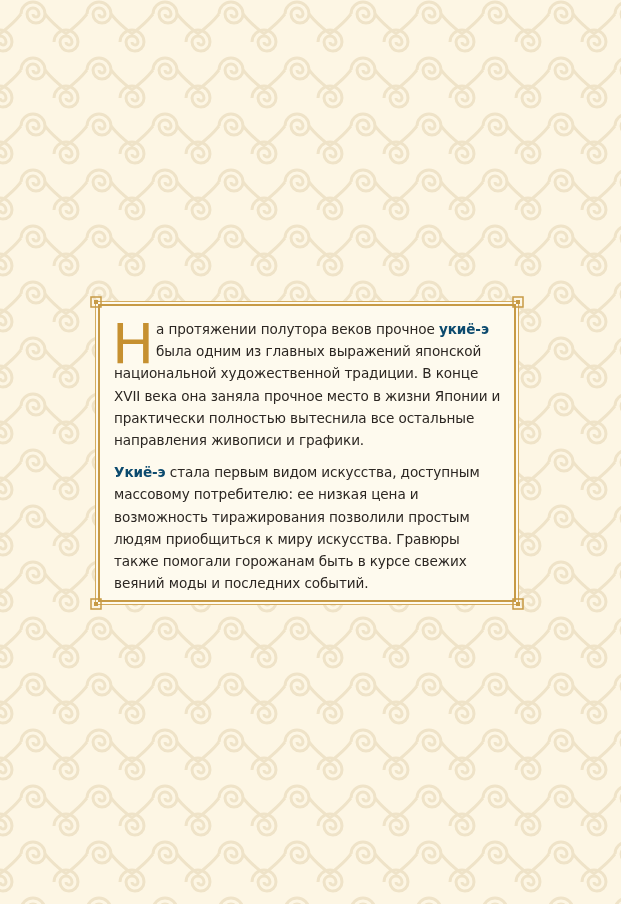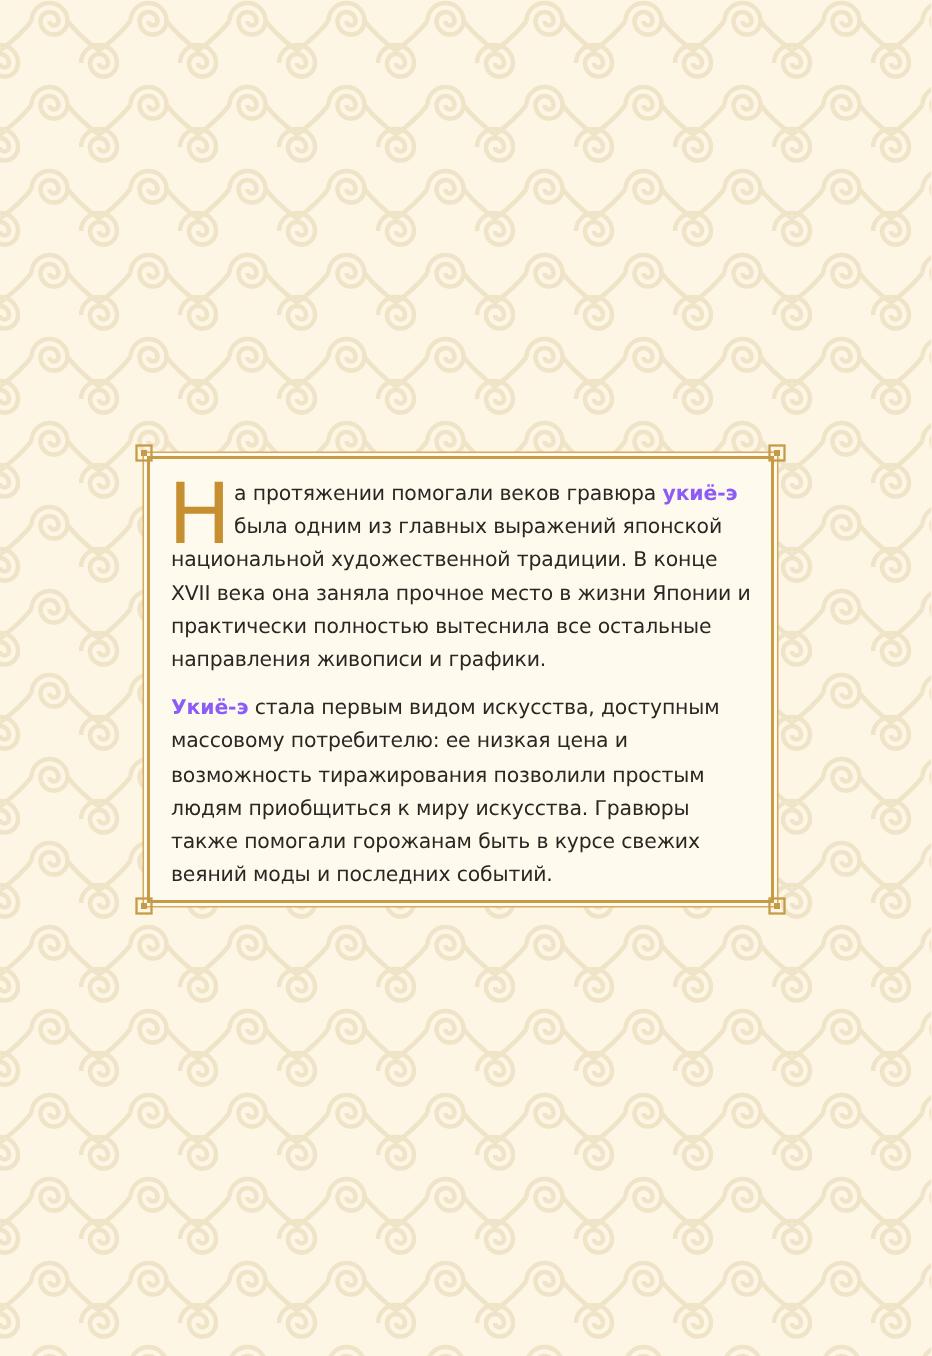--- a/index.html
+++ b/index.html
@@ -26,21 +26,21 @@
     position: absolute; left: 14px; top: 12px; right: 12px;
     font-size: 13.6px; line-height: 22.2px; color: #2b2622;
     letter-spacing: -0.1px;
   }
   .content p { margin: 0 0 10px 0; }
   .dropcap {
     float: left; font-size: 56px; line-height: 40px; color: #c69030;
     margin: 6px 2px -4px -2px; font-family: "DejaVu Sans", sans-serif;
     font-weight: normal;
   }
-  .hl { color: #8b5cf6; font-weight: bold; }
+  .hl { color: #0c4a6e; font-weight: bold; }
 </style>
 </head>
 <body>
 
 <svg class="pattern" width="621" height="904" xmlns="http://www.w3.org/2000/svg">
   <defs>
     <pattern id="sp" width="66" height="56" patternUnits="userSpaceOnUse">
       <g fill="none" stroke="#efe3c8" stroke-width="3">
         <path d="M33 14 m-12 0 a12 12 0 1 1 24 0 a9 9 0 1 1 -18 0 a6 6 0 1 1 12 0 a3 3 0 1 1 -6 0"></path>
         <path d="M0 42 m-12 0 a12 12 0 1 1 24 0 a9 9 0 1 1 -18 0 a6 6 0 1 1 12 0 a3 3 0 1 1 -6 0"></path>
@@ -74,19 +74,19 @@
   </span>
   <span class="corner c-br">
     <svg width="12" height="12">
         <rect x="1" y="1" width="10" height="10" fill="none" stroke="#c79a45" stroke-width="1.5"></rect>
         <rect x="4" y="4" width="4" height="4" fill="#c79a45"></rect>
       </svg>
   </span>
 
   <div class="content">
     <p>
-      <span class="dropcap">Н</span><span>а протяжении помогали веков гравюра </span><span class="hl">укиё-э</span><span> была одним из главных выражений японской национальной художественной традиции. В конце XVII века она заняла прочное место в жизни Японии и практически полностью вытеснила все остальные направления живописи и графики.</span>
+      <span class="dropcap">Н</span><span>а протяжении полутора веков прочное </span><span class="hl">укиё-э</span><span> была одним из главных выражений японской национальной художественной традиции. В конце XVII века она заняла прочное место в жизни Японии и практически полностью вытеснила все остальные направления живописи и графики.</span>
     </p>
     <p>
       <span class="hl">Укиё-э</span><span> стала первым видом искусства, доступным массовому потребителю: ее низкая цена и возможность тиражирования позволили простым людям приобщиться к миру искусства. Гравюры также помогали горожанам быть в курсе свежих веяний моды и последних событий.</span>
     </p>
   </div>
 </div>
 
 </body></html>

